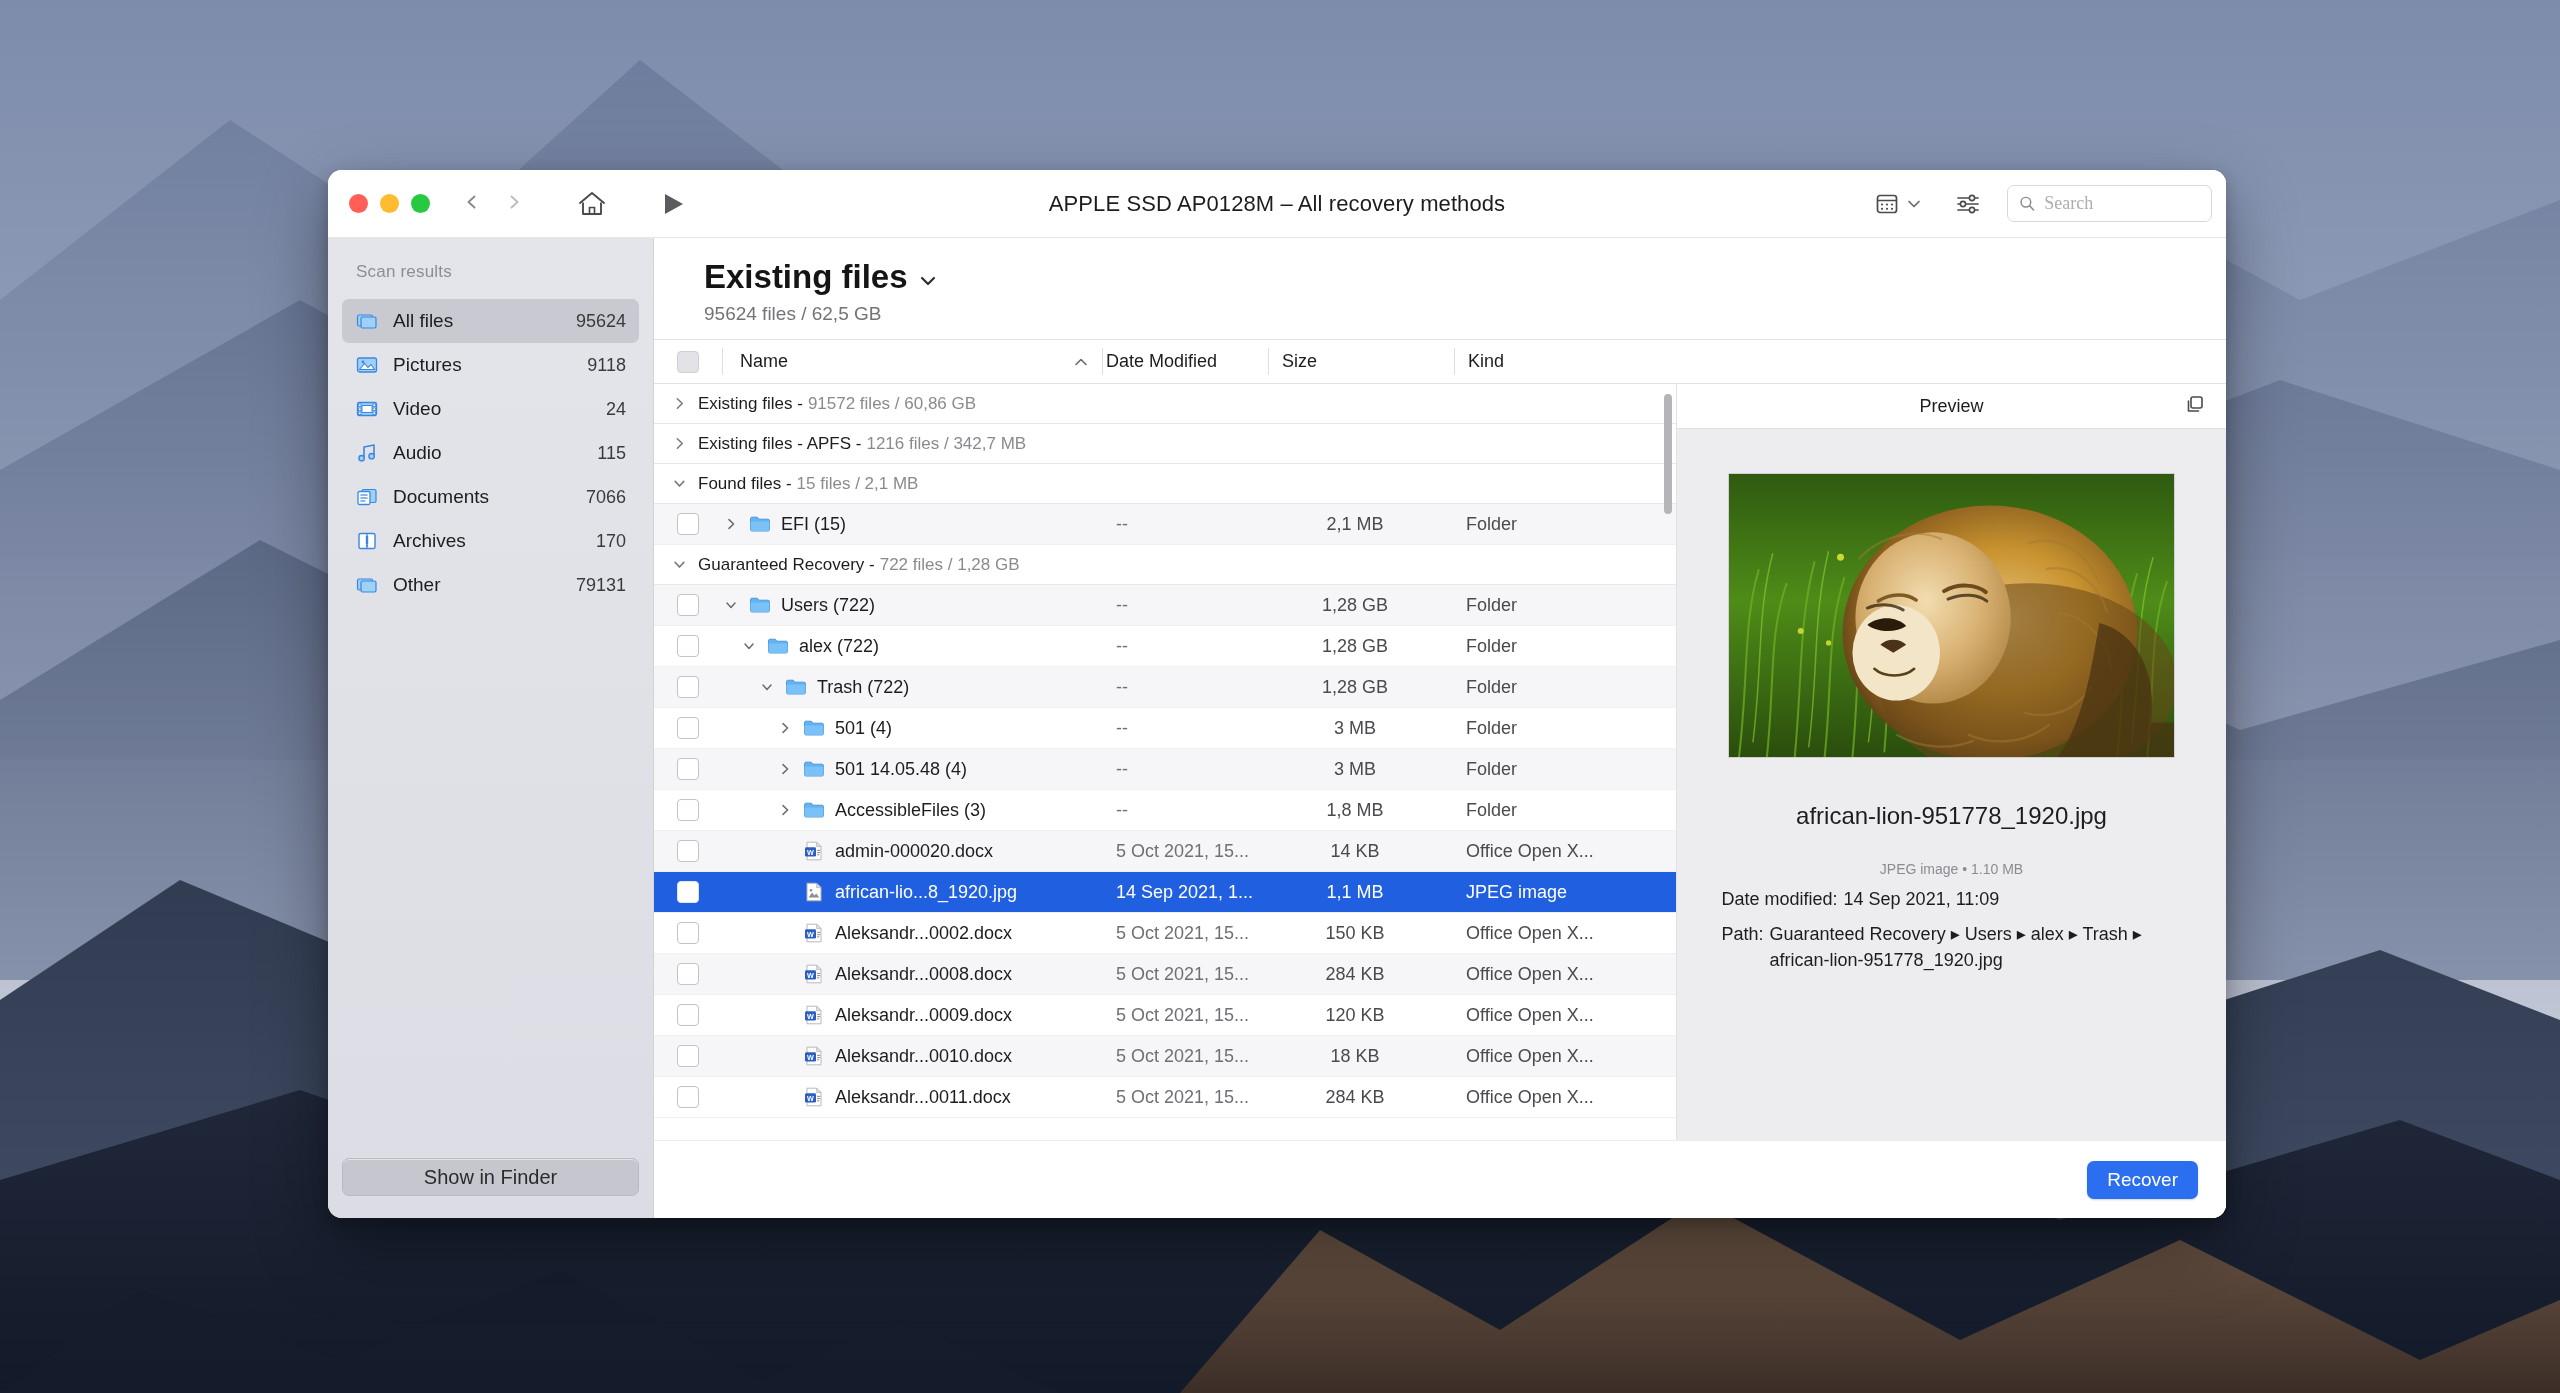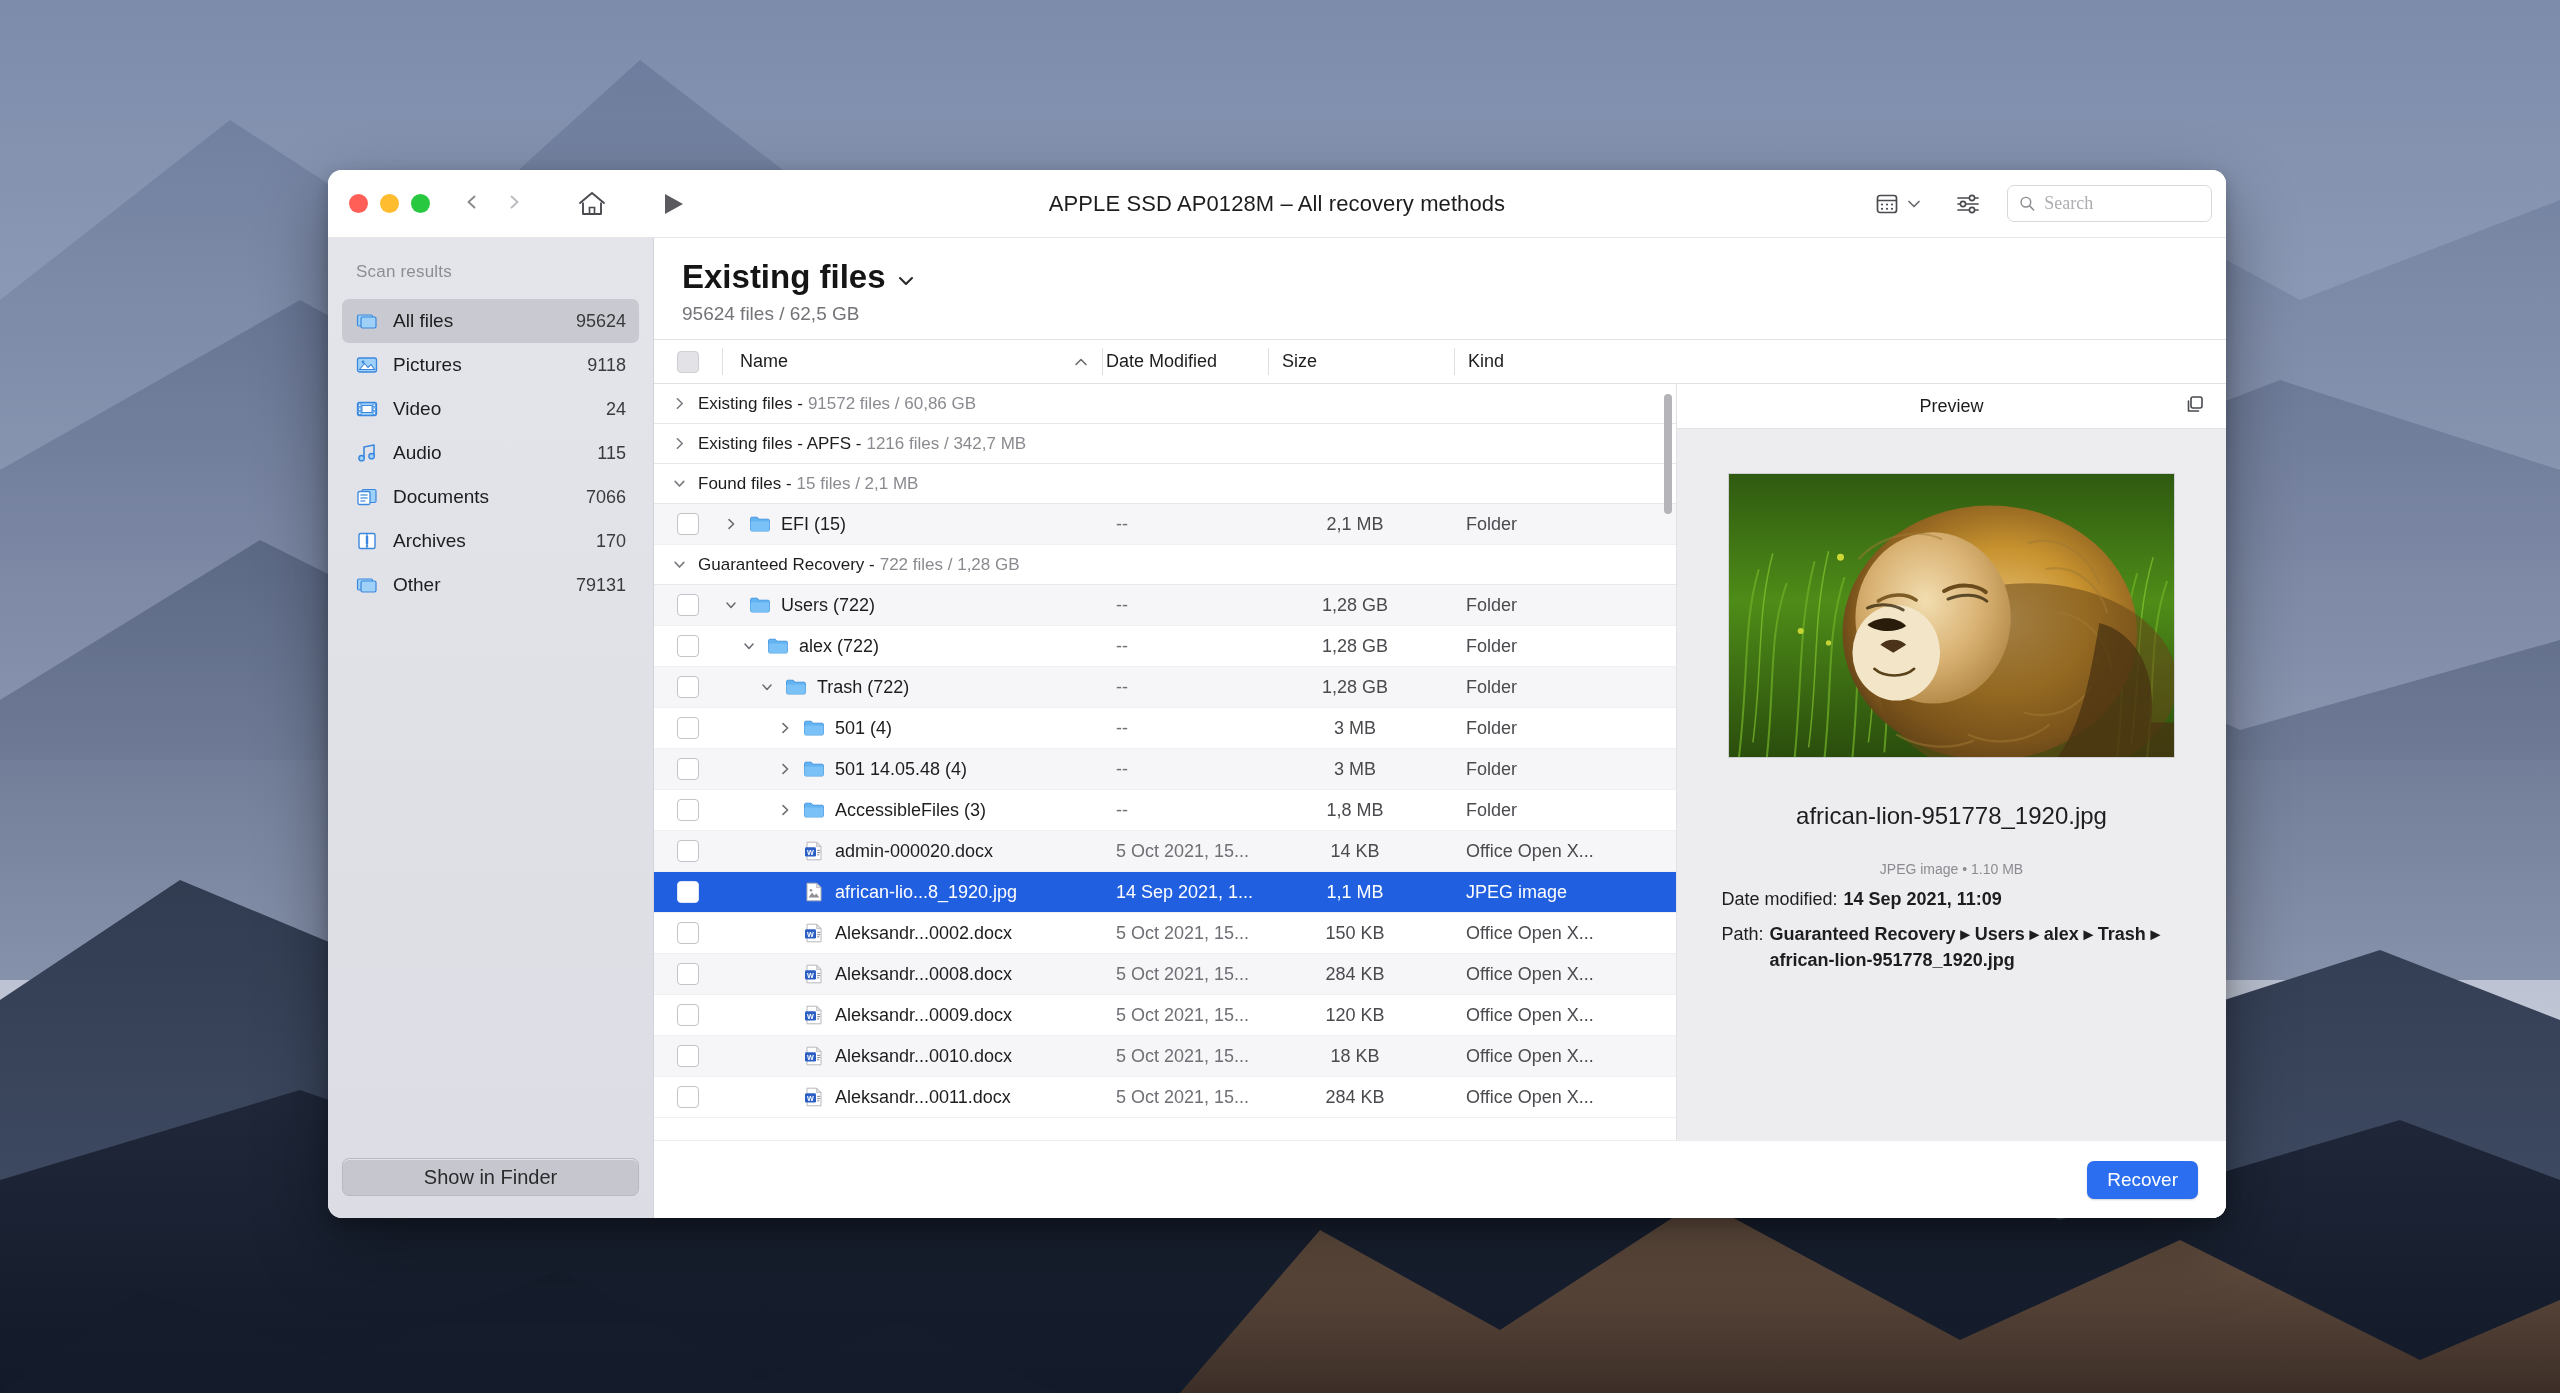--- a/index.html
+++ b/index.html
@@ -89,21 +89,21 @@
   #showfinder {
     margin:0 14px 22px 14px; height:38px; border-radius:7px;
     background:#c6c7ce; border:1px solid #b8b9c1;
     display:flex; align-items:center; justify-content:center;
     font-size:20px; color:#2a2a2d;
     box-shadow: 0 1px 0 rgba(255,255,255,.5) inset;
   }
 
   
   #main { flex:1; display:flex; flex-direction:column; min-width:0; background:#fff; }
-  #mainhead { padding:20px 0 14px 28px; }
+  #mainhead { padding:20px 0 14px 28px;margin-left:22px; }
   #mainhead .h1 {
     font-size:33px; font-weight:bold; color:#151516; display:flex; align-items:center; gap:10px;
   }
   #mainhead .sub { font-size:19px; color:#737378; margin-top:7px; }
 
   
   #thead {
     display:flex; align-items:center; height:45px;
     border-top:1px solid #e2e2e6; border-bottom:1px solid #e2e2e6;
     background:#fff; font-size:18px; color:#1d1d1f;
@@ -161,21 +161,21 @@
   #prevbody { flex:1; padding:44px 24px 0 24px; display:flex; flex-direction:column;
               align-items:center; overflow:hidden; }
   #thumb { width:447px; height:285px; border:1px solid #cfcfd4; overflow:hidden;
            background:#2d4a10; flex-shrink:0; }
   #thumb svg { display:block; width:100%; height:100%; }
   #prevname { margin-top:42px; font-size:24px; color:#1d1d1f; text-align:center;
               word-break:break-all; line-height:1.3; }
   #prevkind { margin-top:30px; font-size:14px; color:#8b8b91; text-align:center; }
   .kv { margin-top:9px; width:100%; display:flex; font-size:18px; color:#1d1d1f; line-height:1.45; }
   .kv .k { flex:0 0 auto; white-space:nowrap; text-align:right; }
-  .kv .v { flex:1; text-align:left; margin-left:6px;font-weight:bold; }
+  .kv .v { flex:1; text-align:left; margin-left:6px; }
   .kvwrap { width:100%; max-width:460px; }
   .kv.path .k { }
   .kv.path .v { }
 
   
   #footer { height:78px; min-height:78px; background:#fff; display:flex; align-items:center;
             justify-content:flex-end; padding-right:28px; border-top:1px solid #ececef; }
   #recover {
     background:#2b6ef0; color:#fff; font-size:19px; border:none; border-radius:7px;
     height:38px; padding:0 20px; cursor:pointer; font-family:"Liberation Sans", sans-serif;

